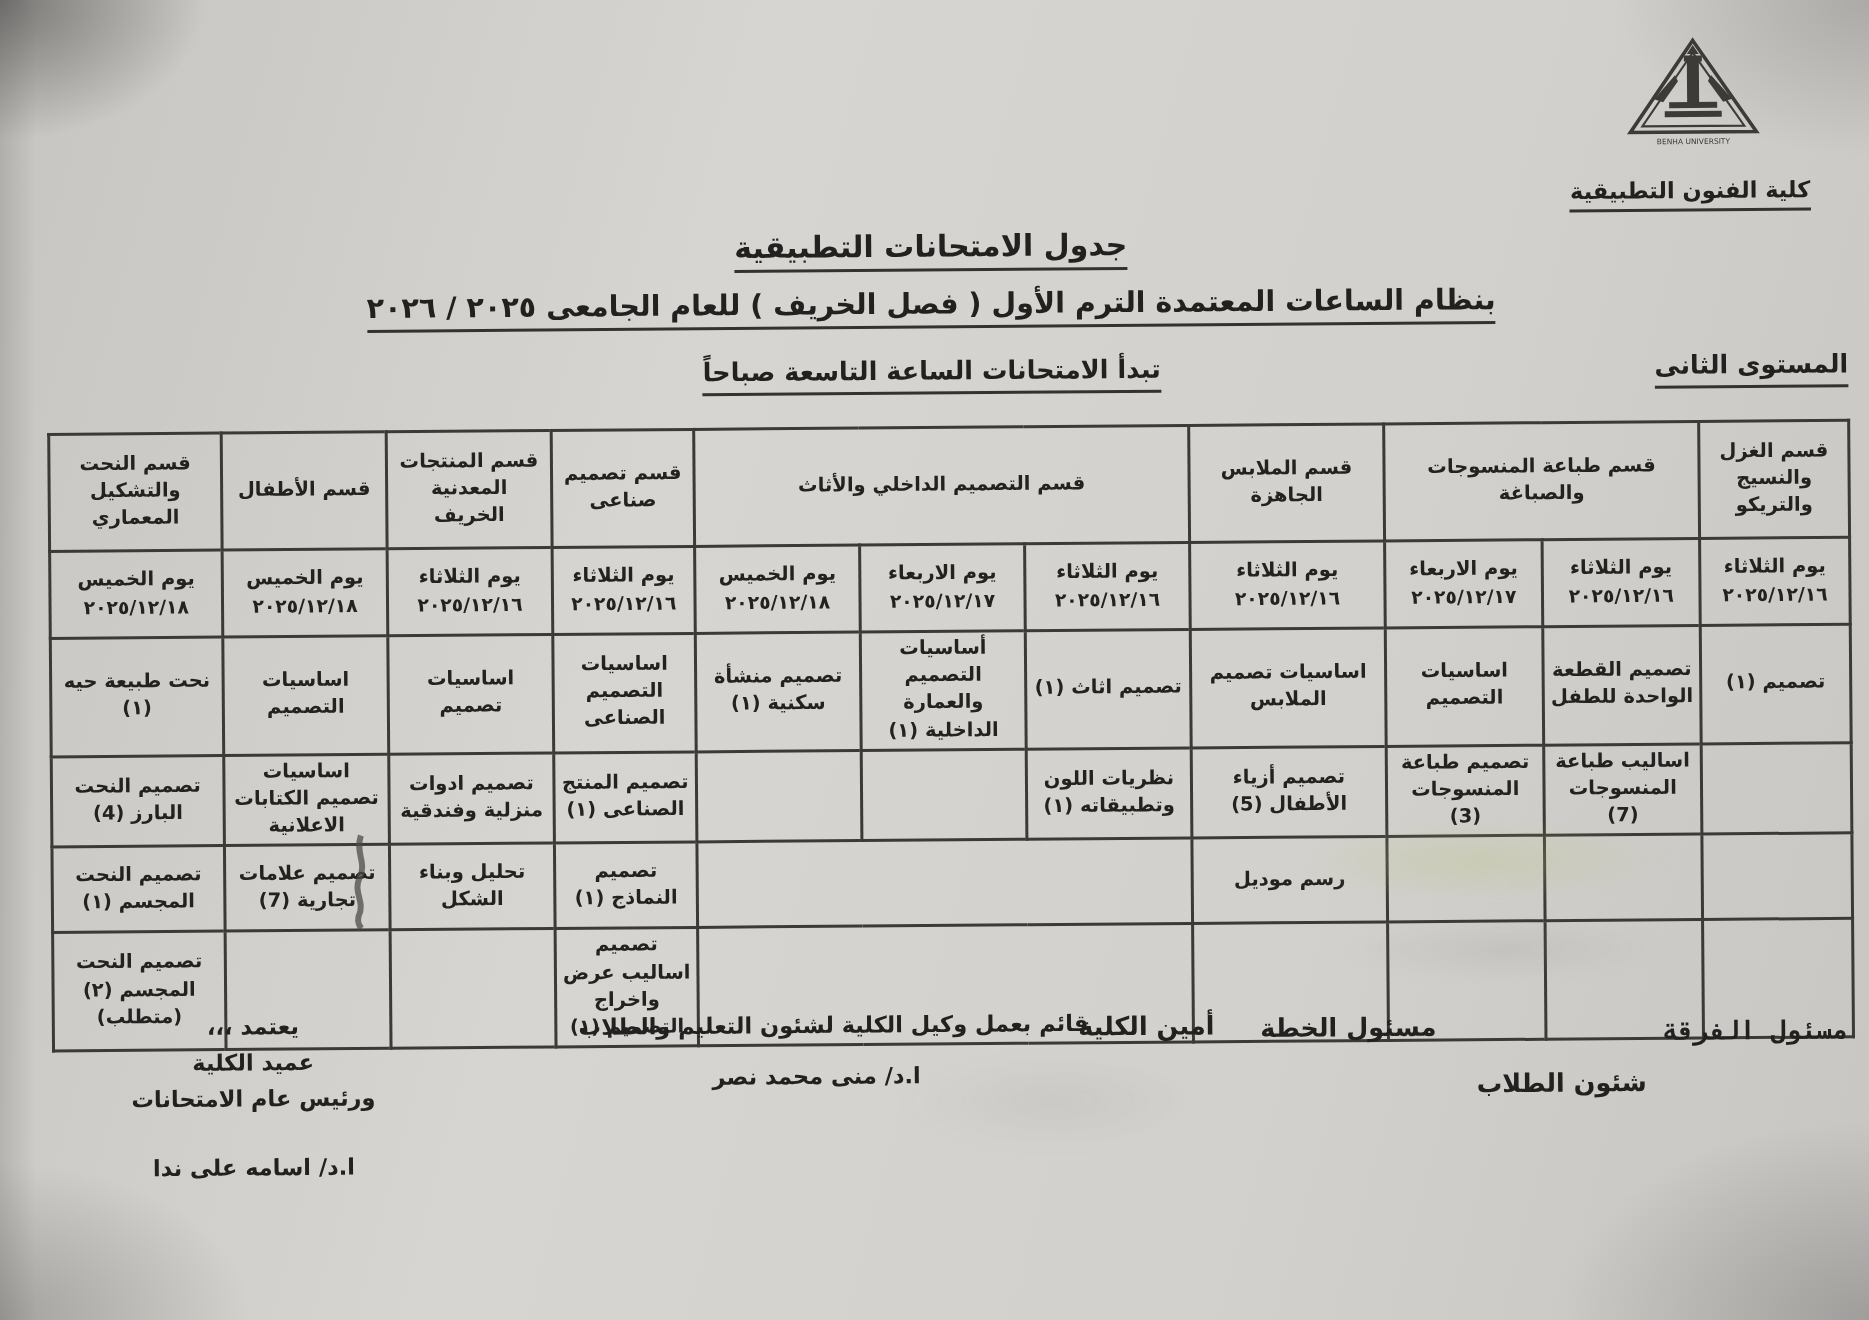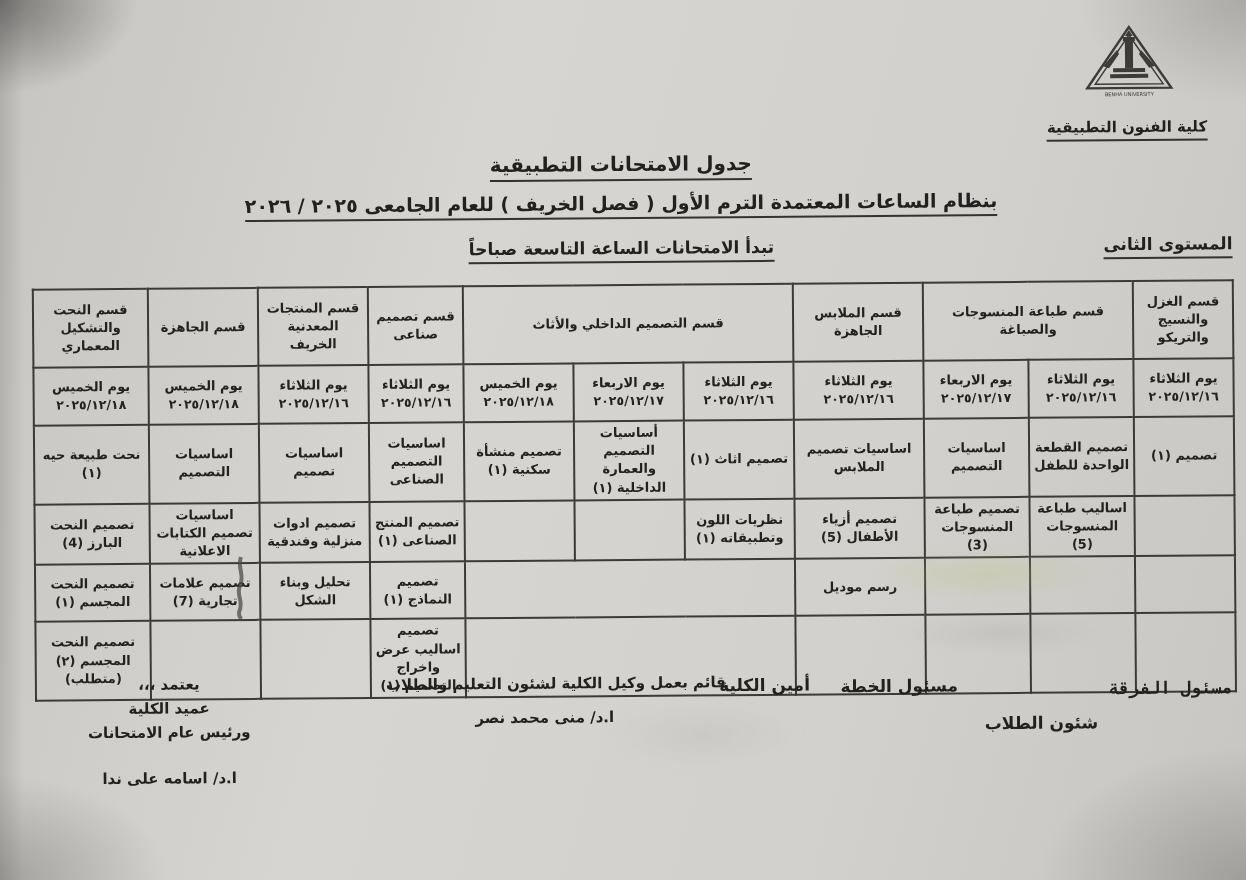--- a/index.html
+++ b/index.html
@@ -101,21 +101,21 @@
         <col style="width:115px">
     </colgroup>
     <tbody>
         <tr class="h-dept">
       <th>قسم الغزل والنسيج والتريكو</th>
       <th colspan="2">قسم طباعة المنسوجات والصباغة</th>
       <th>قسم الملابس الجاهزة</th>
       <th colspan="3">قسم التصميم الداخلي والأثاث</th>
       <th>قسم تصميم صناعى</th>
       <th>قسم المنتجات المعدنية الخريف</th>
-      <th>قسم الجاهزة</th>
+      <th>قسم الأطفال</th>
       <th>قسم النحت والتشكيل المعماري</th>
     </tr>
     <tr class="h-day">
       <td>
             <div>يوم الثلاثاء</div>
             <div class="date" dir="ltr">٢٠٢٥/١٢/١٦</div>
           </td>
       <td>
             <div>يوم الثلاثاء</div>
             <div class="date" dir="ltr">٢٠٢٥/١٢/١٦</div>
@@ -165,21 +165,21 @@
       <td>تصميم اثاث (١)</td>
       <td>أساسيات التصميم والعمارة الداخلية (١)</td>
       <td>تصميم منشأة سكنية (١)</td>
       <td>اساسيات التصميم الصناعى</td>
       <td>اساسيات تصميم</td>
       <td>اساسيات التصميم</td>
       <td>نحت طبيعة حيه (١)</td>
     </tr>
     <tr class="r1">
       <td></td>
-      <td>اساليب طباعة المنسوجات (5)</td>
+      <td>اساليب طباعة المنسوجات (7)</td>
       <td>تصميم طباعة المنسوجات (3)</td>
       <td>تصميم أزياء الأطفال (5)</td>
       <td>نظريات اللون وتطبيقاته (١)</td>
       <td></td>
       <td></td>
       <td>تصميم المنتج الصناعى (١)</td>
       <td>تصميم ادوات منزلية وفندقية</td>
       <td>اساسيات تصميم الكتابات الاعلانية</td>
       <td>تصميم النحت البارز (4)</td>
     </tr>

